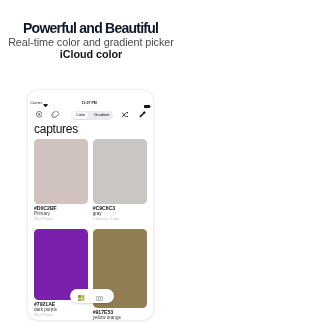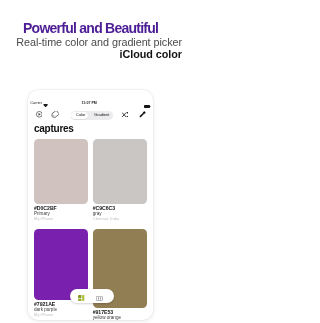--- a/index.html
+++ b/index.html
@@ -2,23 +2,23 @@
 <html><head>
 <meta charset="utf-8">
 <title>Powerful and Beautiful</title>
 <style>
   * { box-sizing: border-box; margin:0; padding:0; }
   html,body { width:182px; height:323px; background:#ffffff; font-family:"Liberation Sans", sans-serif; }
   body { position:relative; overflow:hidden; }
 
   
   .promo-title { position:absolute; left:0; top:20px; width:182px; text-align:center;
-                 font-size:14px; font-weight:bold; color:#4c1d95; letter-spacing:-0.75px;
+                 font-size:14px; font-weight:bold; color:#0f172a; letter-spacing:-0.75px;
                  line-height:16px; text-indent:-0.75px; }
-  .promo-sub { position:absolute; left:0; top:35.6px; width:182px; text-align:right;
+  .promo-sub { position:absolute; left:0; top:35.6px; width:182px; text-align:center;
                font-size:10.8px; color:#4a4a4a; letter-spacing:-0.05px; line-height:12.2px; text-indent:-0.05px; }
   .promo-sub b { font-weight:bold; color:#131313; }
 
   
   .phone { position:absolute; left:28px; top:90px; width:125px; height:230px;
            background:#fff; border-radius:10px; overflow:hidden;
            box-shadow:0 0 0 0.5px rgba(0,0,0,.06), 0 1px 5px rgba(0,0,0,.09); }
 
   
   .sb-carrier { position:absolute; left:2.3px; top:11.3px; font-size:3.8px; color:#1b1b1b; line-height:4px; }
@@ -28,21 +28,21 @@
   .sb-batt    { position:absolute; left:116.3px; top:13.2px; line-height:0; }
 
   
   .nav-ic { position:absolute; display:block; line-height:0; }
   .seg { position:absolute; left:43px; top:21.3px; width:42px; height:8.6px; background:#ececee; border-radius:4.3px; }
   .seg .pill { position:absolute; left:0.3px; top:0.4px; width:16.9px; height:7.8px; background:#fff; border-radius:3.9px;
                box-shadow:0 0.25px 0.7px rgba(0,0,0,.22); }
   .seg .lbl { position:absolute; top:0; height:8.6px; line-height:8.6px; font-size:4px; color:#141418; text-align:center; }
 
   
-  .captures { position:absolute; left:6px; top:123.6px; font-size:10px; font-weight:bold; color:#0f0f0f; letter-spacing:-0.25px; line-height:10px; }
+  .captures { position:absolute; left:6px; top:123.6px; font-size:12px; font-weight:normal; color:#0f0f0f; letter-spacing:-0.25px; line-height:10px; }
 
   
   .grid { position:absolute; left:6px; top:48.6px; width:113px; display:flex; gap:4.4px; }
   .col { width:54.3px; }
   .card { width:54.3px; position:relative; }
   .chip { border-radius:4.5px; }
   .labels { position:relative; height:24.8px; }
   .hex { position:absolute; left:0; top:2.2px;  font-size:5.2px; font-weight:bold; color:#151515; letter-spacing:-0.05px; line-height:5px; }
   .nm  { position:absolute; left:0; top:7.4px;  font-size:4.6px; color:#3a3a3a; line-height:5px; }
   .loc { position:absolute; left:0; top:12.2px; font-size:4.1px; color:#c2c2c2; line-height:5px; }

